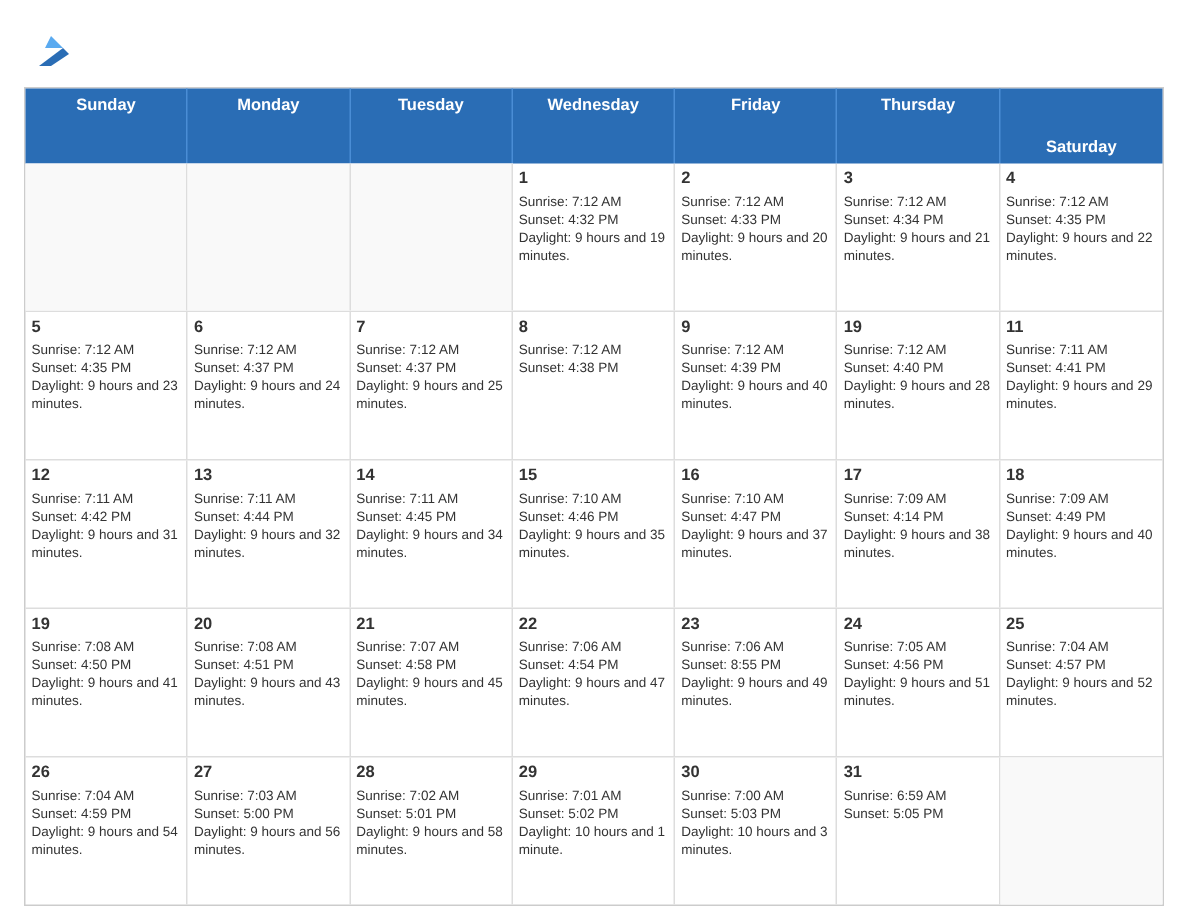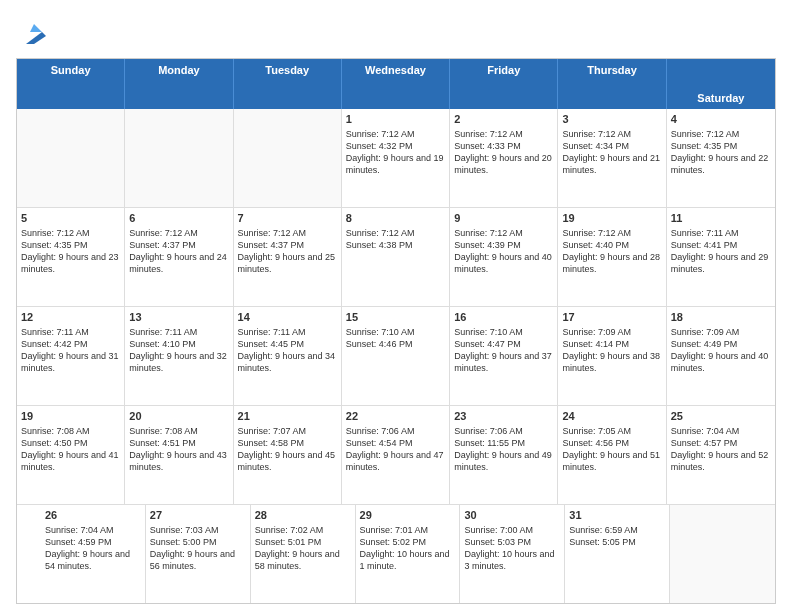--- a/index.html
+++ b/index.html
@@ -73,21 +73,20 @@
       flex-direction: column;
     }
     .cal-row {
       display: grid;
       grid-template-columns: repeat(7, 1fr);
       flex: 1;
       border-bottom: 1px solid #ddd;
     }
     .cal-row:last-child {
       border-bottom: none;
-      margin-left: 24px;
     }
     .cal-cell {
       border-right: 1px solid #ddd;
       padding: 3px 4px;
       font-size: 9.5px;
       color: #333;
       vertical-align: top;
       line-height: 1.35;
     }
     .cal-cell:last-child {
@@ -213,33 +212,34 @@
         <div class="cal-row">
           <div class="cal-cell">
             <div class="day-num">12</div>
             <div class="sun-info">Sunrise: 7:11 AM</div>
             <div class="sun-info">Sunset: 4:42 PM</div>
             <div class="sun-info">Daylight: 9 hours and 31 minutes.</div>
           </div>
           <div class="cal-cell">
             <div class="day-num">13</div>
             <div class="sun-info">Sunrise: 7:11 AM</div>
-            <div class="sun-info">Sunset: 4:10 PM</div>
+            <div class="sun-info">Sunset: 4:44 PM</div>
             <div class="sun-info">Daylight: 9 hours and 32 minutes.</div>
           </div>
           <div class="cal-cell">
             <div class="day-num">14</div>
             <div class="sun-info">Sunrise: 7:11 AM</div>
             <div class="sun-info">Sunset: 4:45 PM</div>
             <div class="sun-info">Daylight: 9 hours and 34 minutes.</div>
           </div>
           <div class="cal-cell">
             <div class="day-num">15</div>
             <div class="sun-info">Sunrise: 7:10 AM</div>
             <div class="sun-info">Sunset: 4:46 PM</div>
+            <div class="sun-info">Daylight: 9 hours and 35 minutes.</div>
           </div>
           <div class="cal-cell">
             <div class="day-num">16</div>
             <div class="sun-info">Sunrise: 7:10 AM</div>
             <div class="sun-info">Sunset: 4:47 PM</div>
             <div class="sun-info">Daylight: 9 hours and 37 minutes.</div>
           </div>
           <div class="cal-cell">
             <div class="day-num">17</div>
             <div class="sun-info">Sunrise: 7:09 AM</div>
@@ -274,21 +274,21 @@
           </div>
           <div class="cal-cell">
             <div class="day-num">22</div>
             <div class="sun-info">Sunrise: 7:06 AM</div>
             <div class="sun-info">Sunset: 4:54 PM</div>
             <div class="sun-info">Daylight: 9 hours and 47 minutes.</div>
           </div>
           <div class="cal-cell">
             <div class="day-num">23</div>
             <div class="sun-info">Sunrise: 7:06 AM</div>
-            <div class="sun-info">Sunset: 11:55 PM</div>
+            <div class="sun-info">Sunset: 8:55 PM</div>
             <div class="sun-info">Daylight: 9 hours and 49 minutes.</div>
           </div>
           <div class="cal-cell">
             <div class="day-num">24</div>
             <div class="sun-info">Sunrise: 7:05 AM</div>
             <div class="sun-info">Sunset: 4:56 PM</div>
             <div class="sun-info">Daylight: 9 hours and 51 minutes.</div>
           </div>
           <div class="cal-cell">
             <div class="day-num">25</div>

